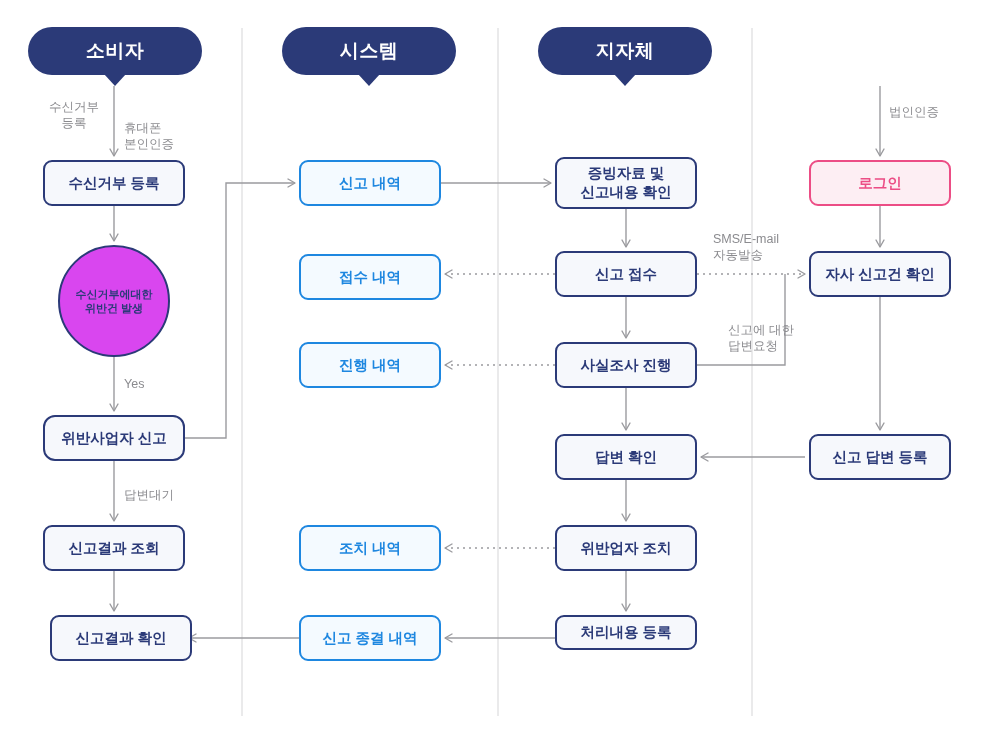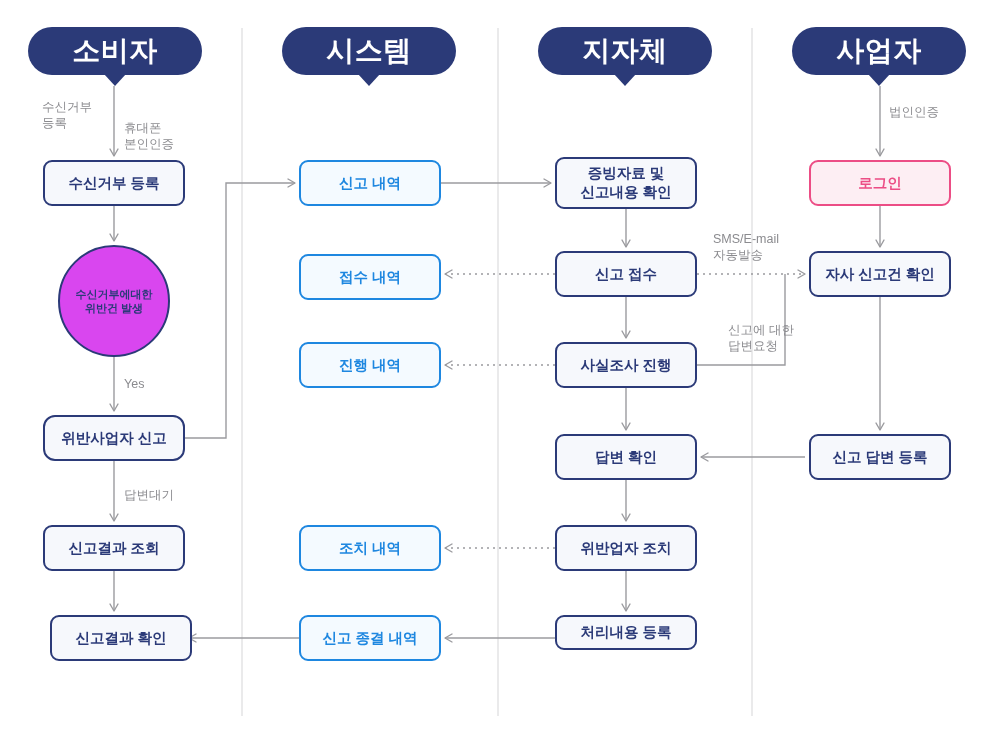--- a/index.html
+++ b/index.html
@@ -28,21 +28,21 @@
   
   .lane-header {
     position: absolute;
     height: 48px;
     background: #2b3a78;
     border-radius: 24px;
     display: flex;
     align-items: center;
     justify-content: center;
     color: #ffffff;
-    font-size: 28px;
+    font-size: 19px;
     font-weight: bold;
     letter-spacing: 0.5px;
     box-sizing: border-box;
   }
   .lane-header .pointer {
     position: absolute;
     left: 50%;
     bottom: -11px;
     margin-left: -11px;
     width: 0;
@@ -91,21 +91,21 @@
 
   
   .edge-label {
     position: absolute;
     color: #8b8b8f;
     font-size: 12.5px;
     line-height: 1.3;
     white-space: pre-line;
     text-align: center;
   }
-  .edge-label.left { text-align: left; }
+  .edge-label.left { text-align: center; }
   .edge-label.lt   { text-align: left; }
 </style>
 </head>
 <body>
 
 <div id="stage">
 
   <svg id="wires" viewBox="0 0 993 744" xmlns="http://www.w3.org/2000/svg">
     <defs>
       <marker id="av" markerWidth="12" markerHeight="12" refX="9" refY="5" orient="auto" markerUnits="userSpaceOnUse">
@@ -166,24 +166,20 @@
     <span class="pointer"></span>
   </div>
   <div class="lane-header" style="left:282px; top:27px; width:174px;">
     <span>시스템</span>
     <span class="pointer"></span>
   </div>
   <div class="lane-header" style="left:538px; top:27px; width:174px;">
     <span>지자체</span>
     <span class="pointer"></span>
   </div>
-  <div class="lane-header" style="left:792px; top:27px; width:174px;">
-    <span>사업자</span>
-    <span class="pointer"></span>
-  </div>
 
   <div class="node navy" style="left:43px; top:160px; width:142px; height:46px;">수신거부 등록</div>
   <div class="node circle" style="left:58px; top:245px; width:112px; height:112px;">수신거부에대한
 위반건 발생</div>
   <div class="node navy" style="left:43px; top:415px; width:142px; height:46px;border-radius:12px;">위반사업자 신고</div>
   <div class="node navy" style="left:43px; top:525px; width:142px; height:46px;">신고결과 조회</div>
   <div class="node navy" style="left:50px; top:615px; width:142px; height:46px;">신고결과 확인</div>
 
   <div class="node blue" style="left:299px; top:160px; width:142px; height:46px;">신고 내역</div>
   <div class="node blue" style="left:299px; top:254px; width:142px; height:46px;">접수 내역</div>

